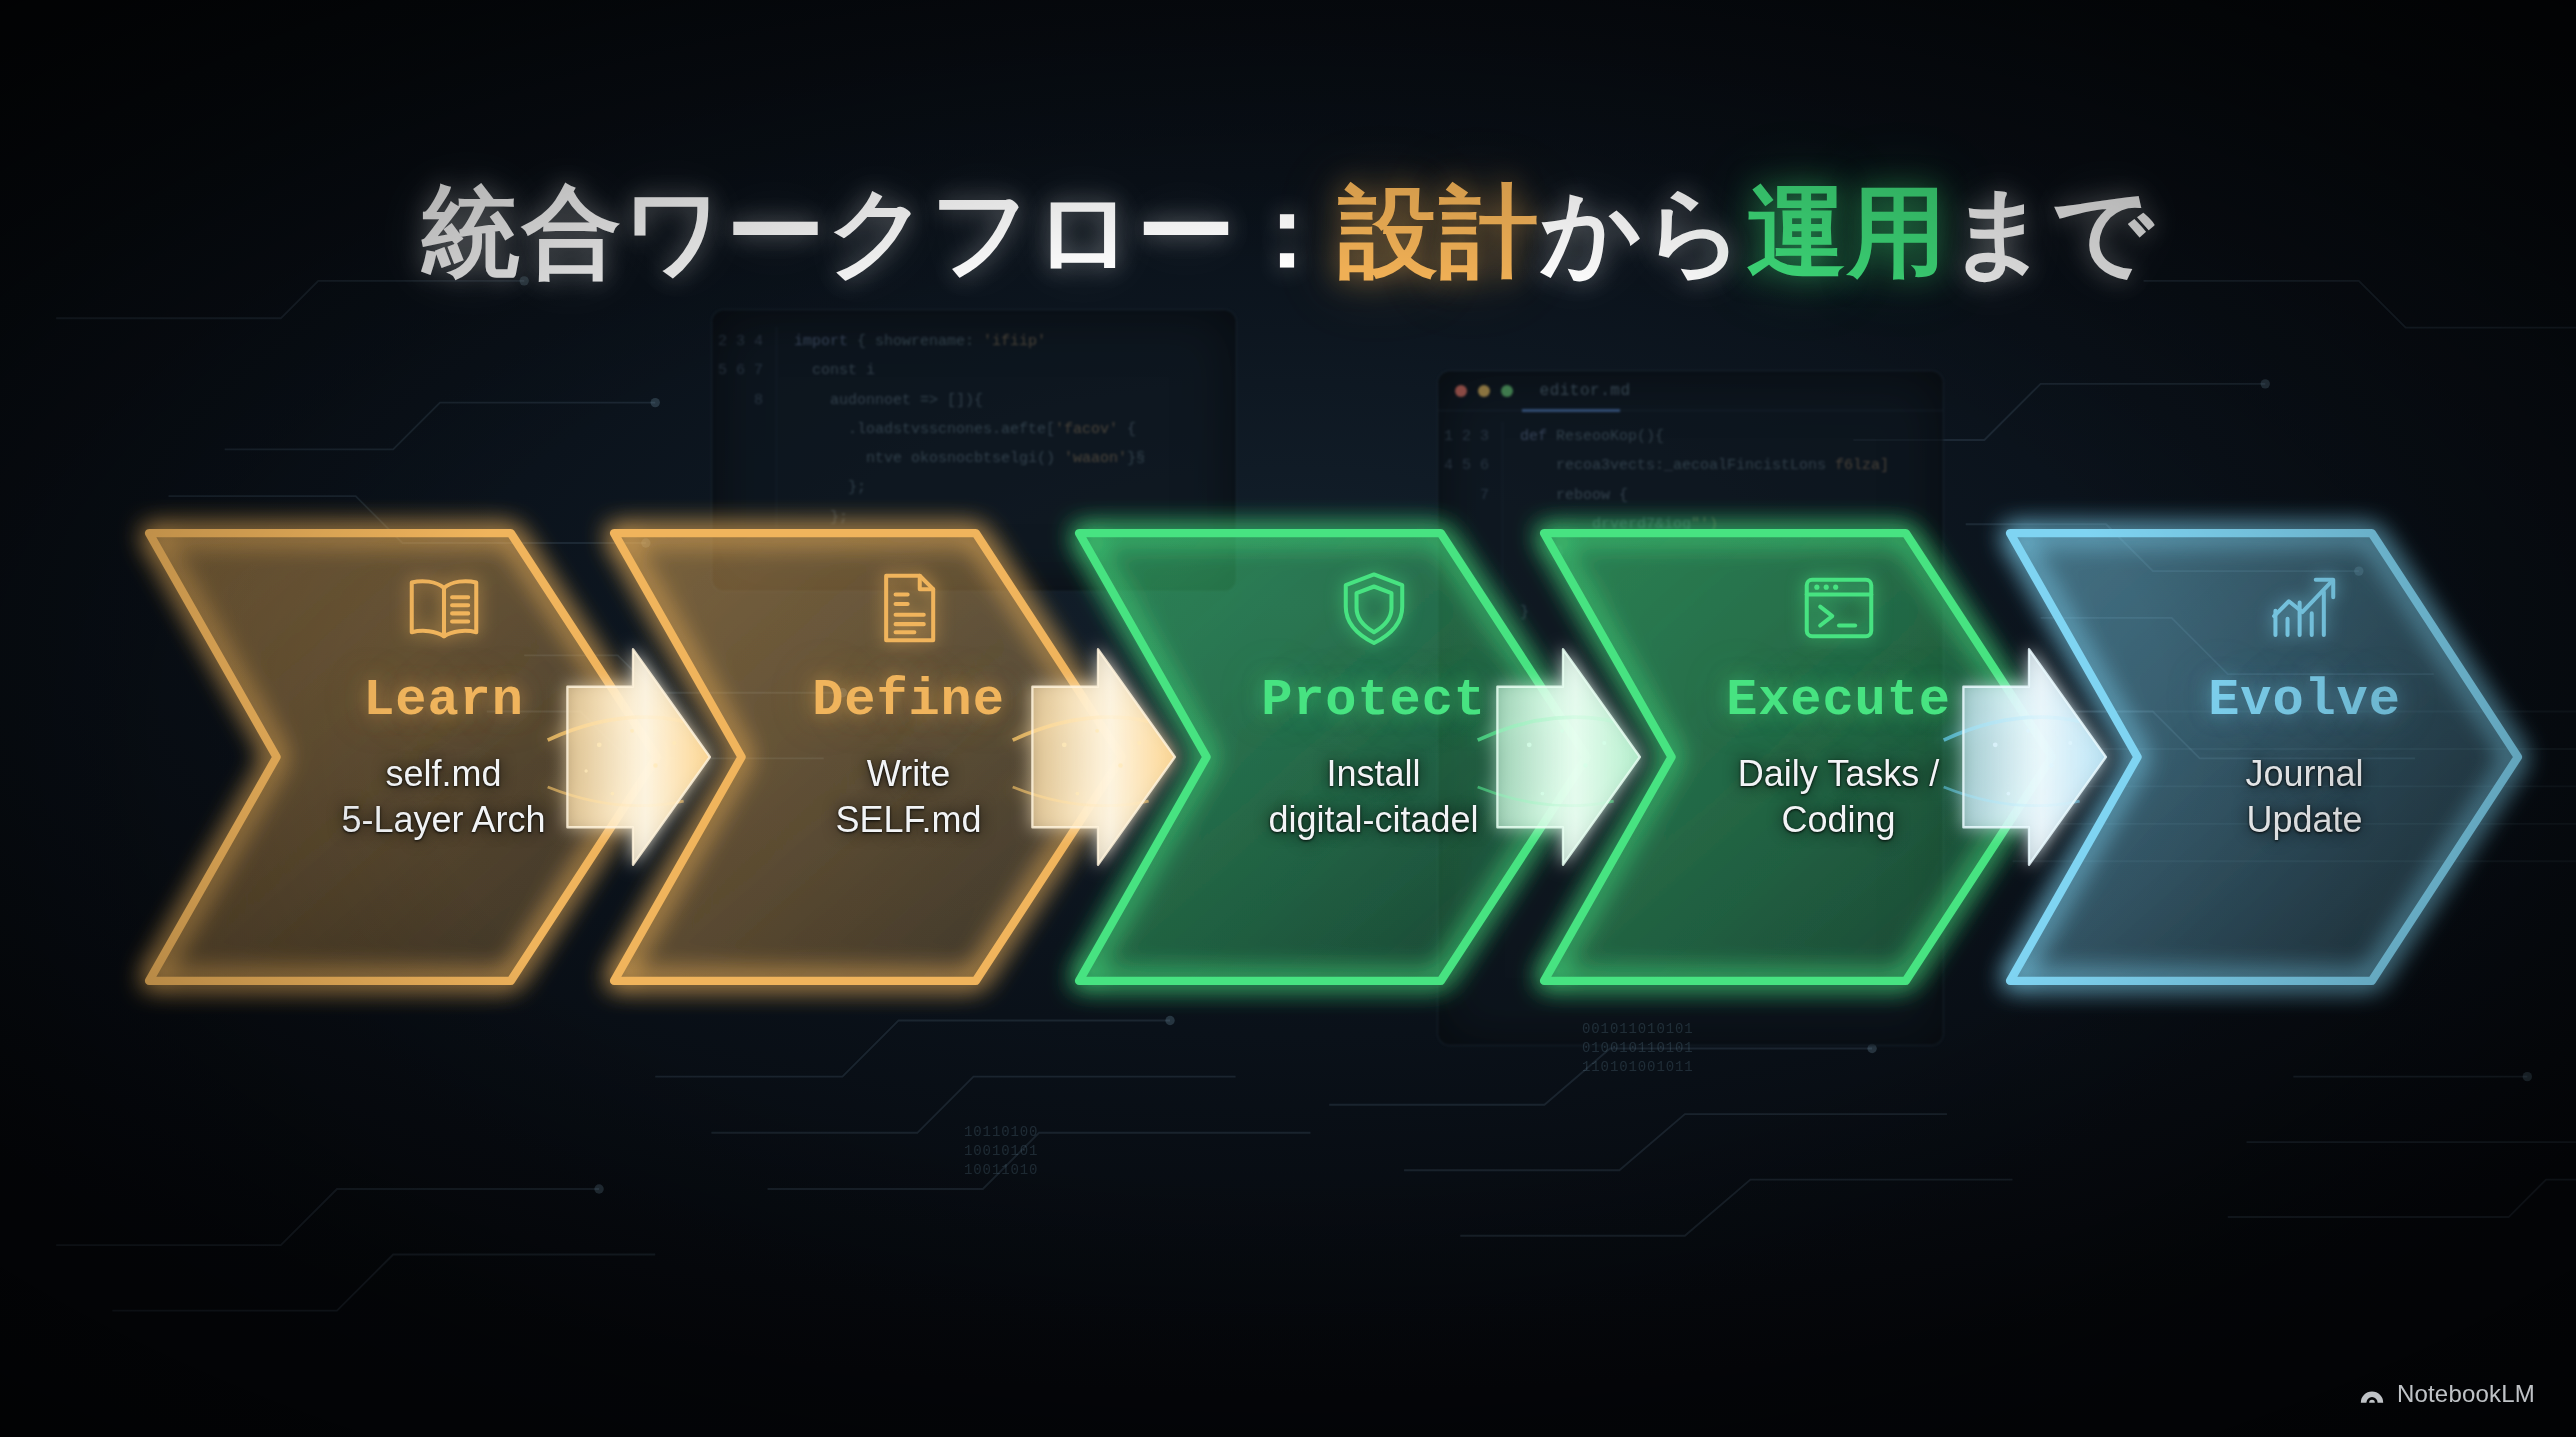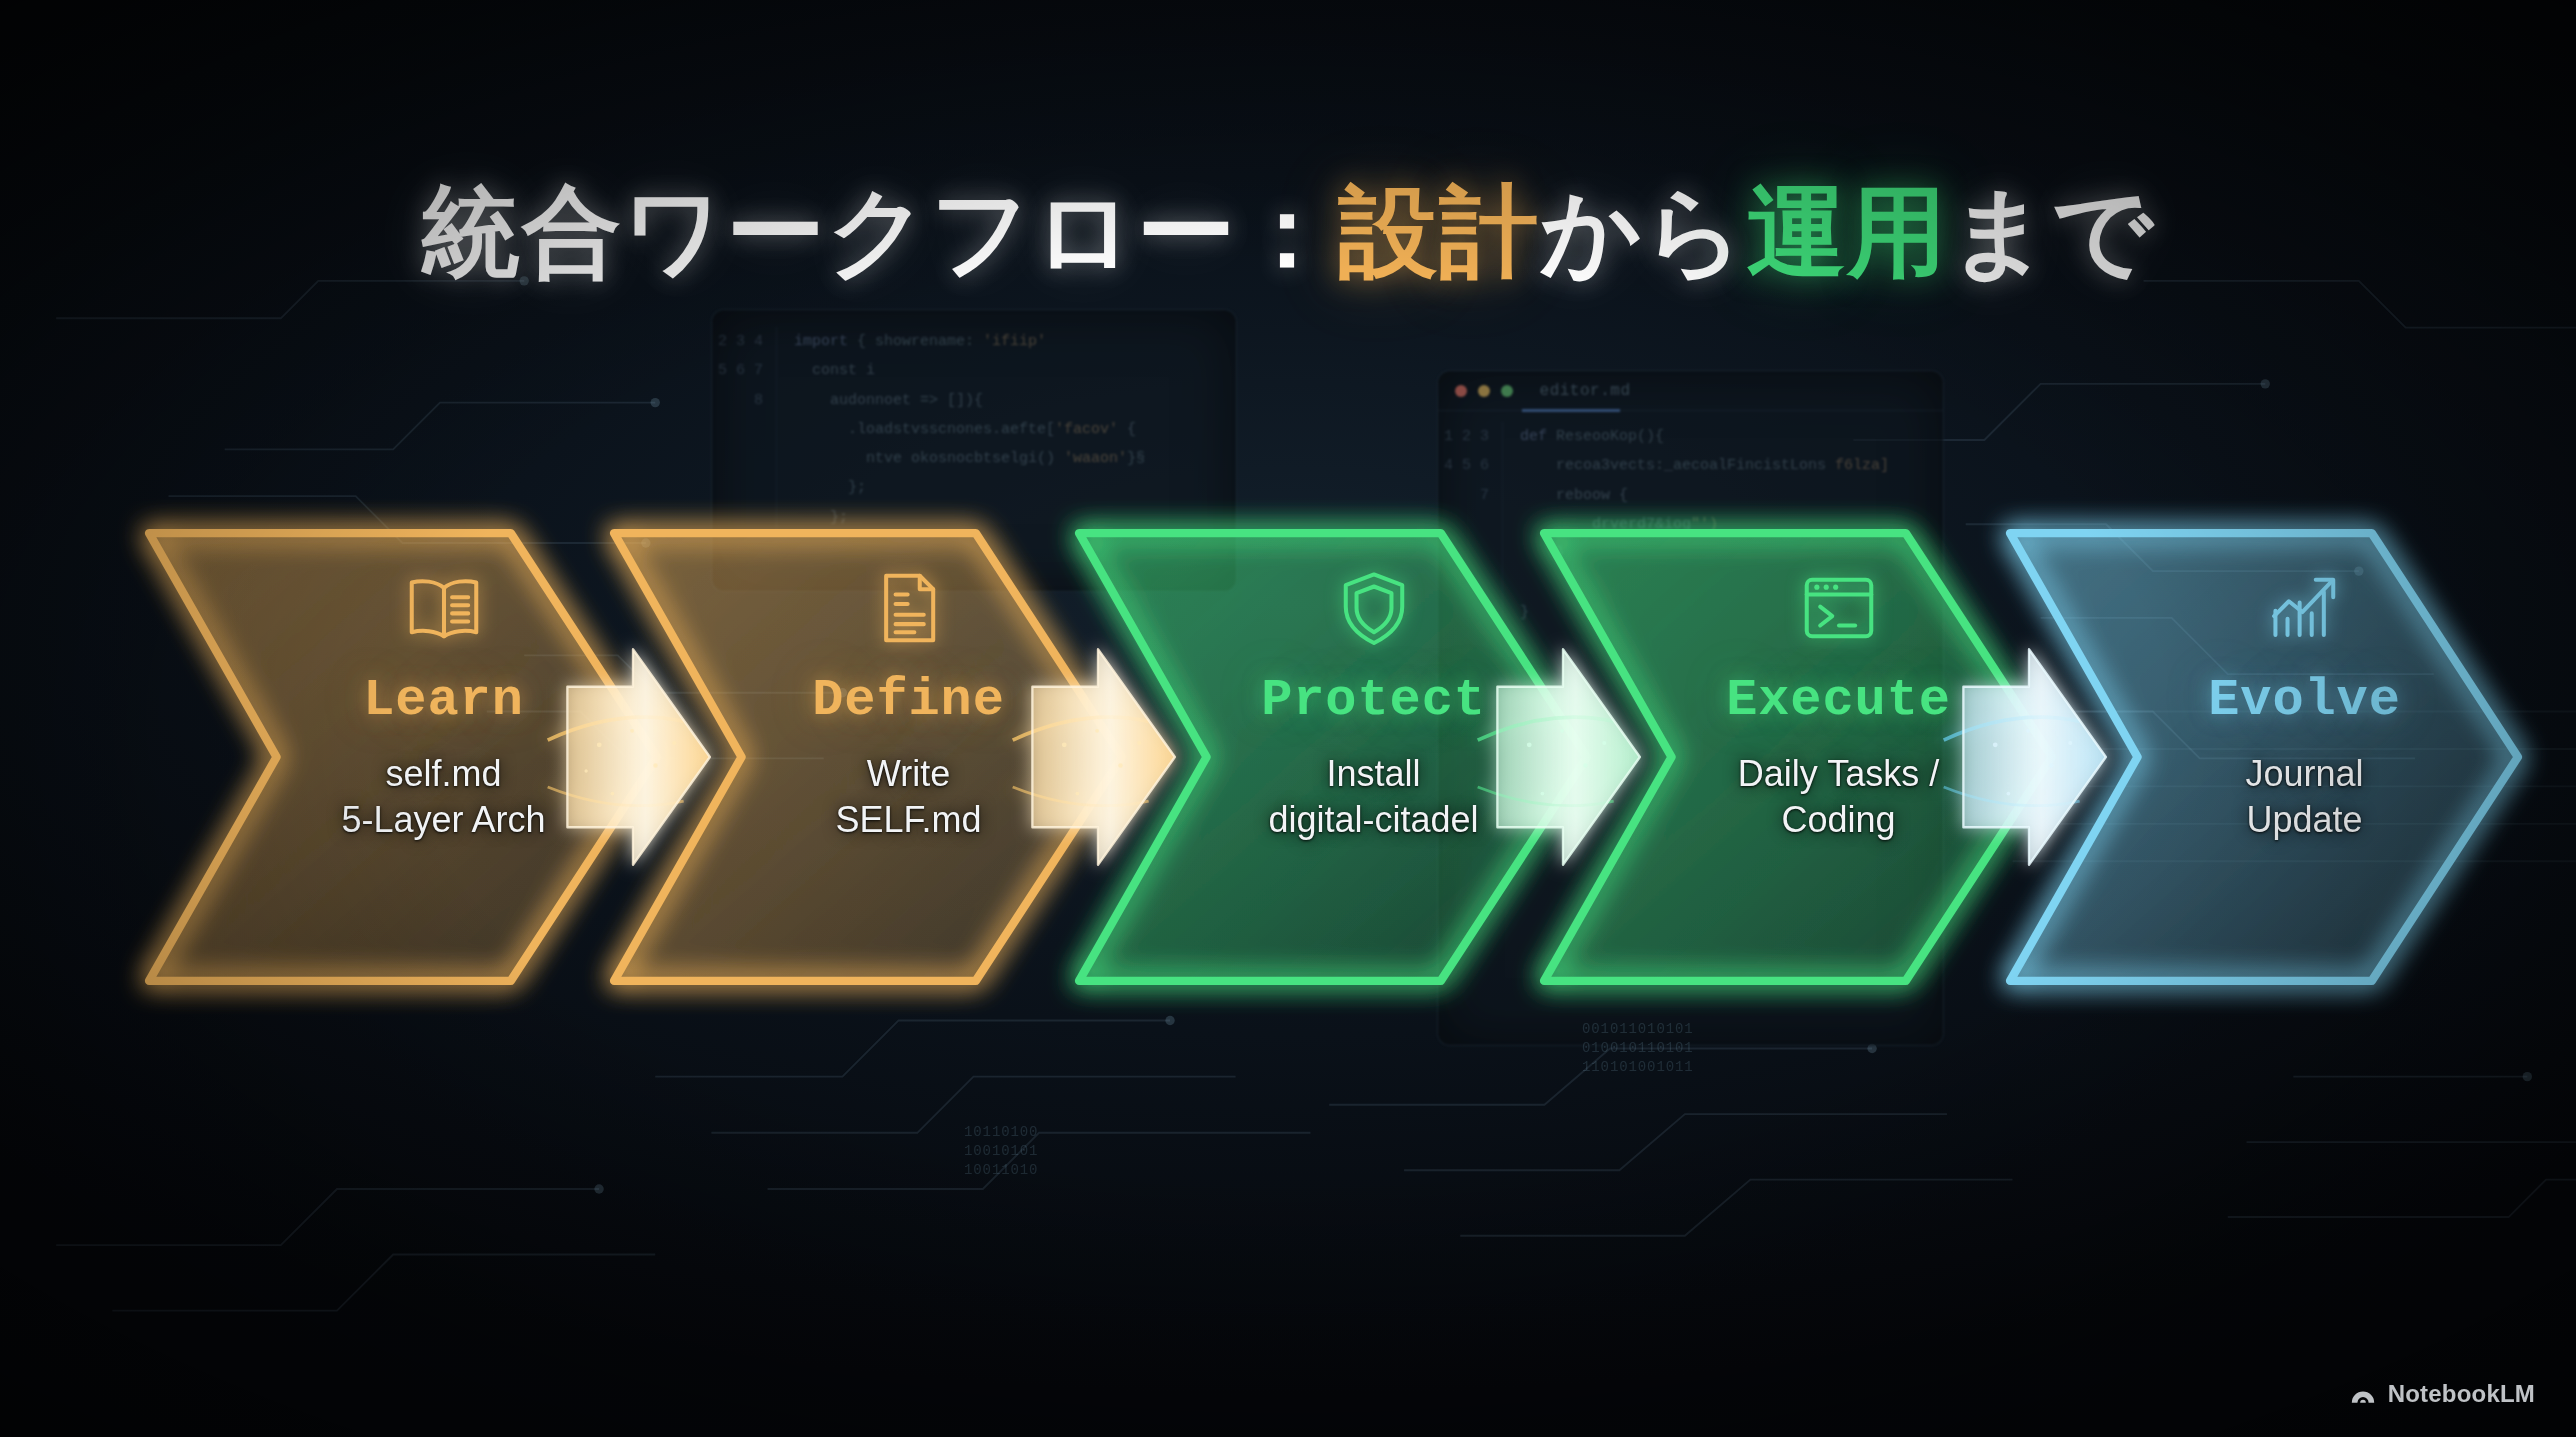--- a/index.html
+++ b/index.html
@@ -187,21 +187,20 @@
     align-items: center;
     gap: 11.2px;
     z-index: 70;
     opacity: .82;
   }
   .watermark .wm-text {
     color: #e9edf1;
     font-size: 24px;
     letter-spacing: 0.2px;
     font-family: "Liberation Sans", "DejaVu Sans", sans-serif;
-    font-weight: bold;
   }
   .wm-logo { width: 28px; height: 22.5px; }
 </style>
 </head>
 <body>
 
 <div id="slide">
 
   <div class="bg-layer">
     <svg class="circuit-svg" viewBox="0 0 2752 1536" preserveAspectRatio="none">

